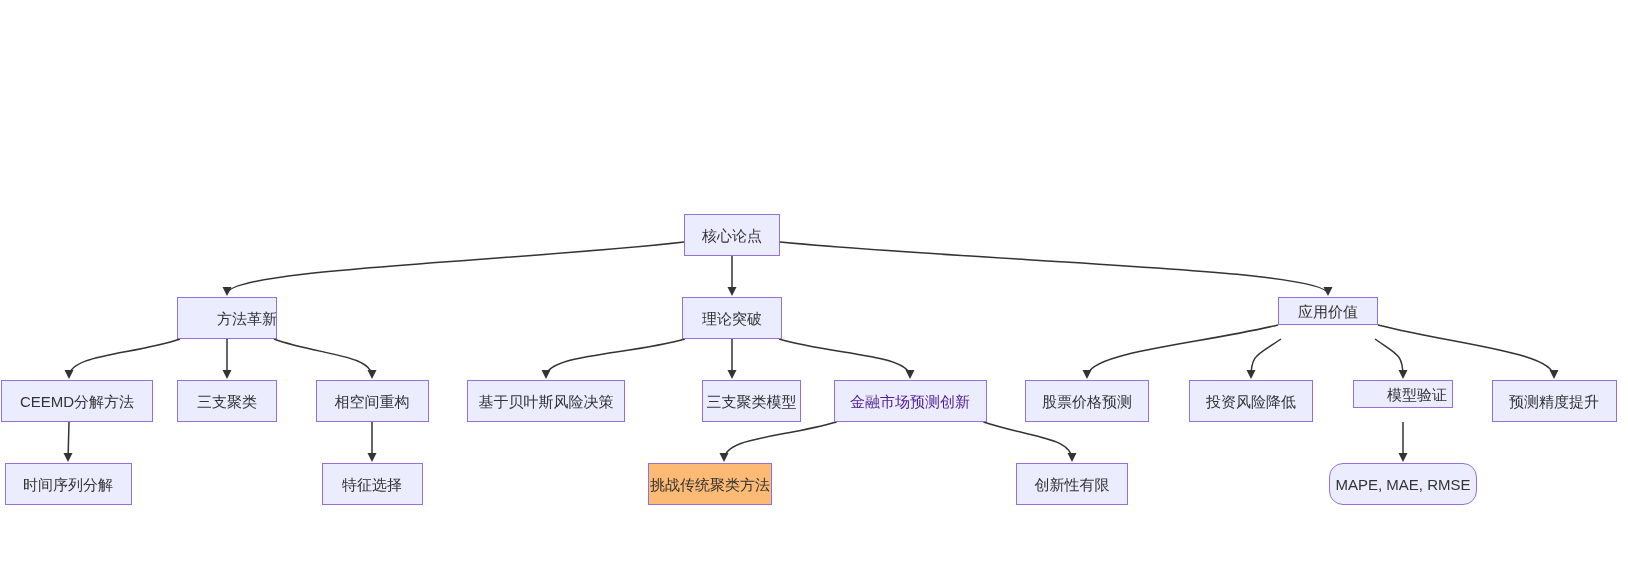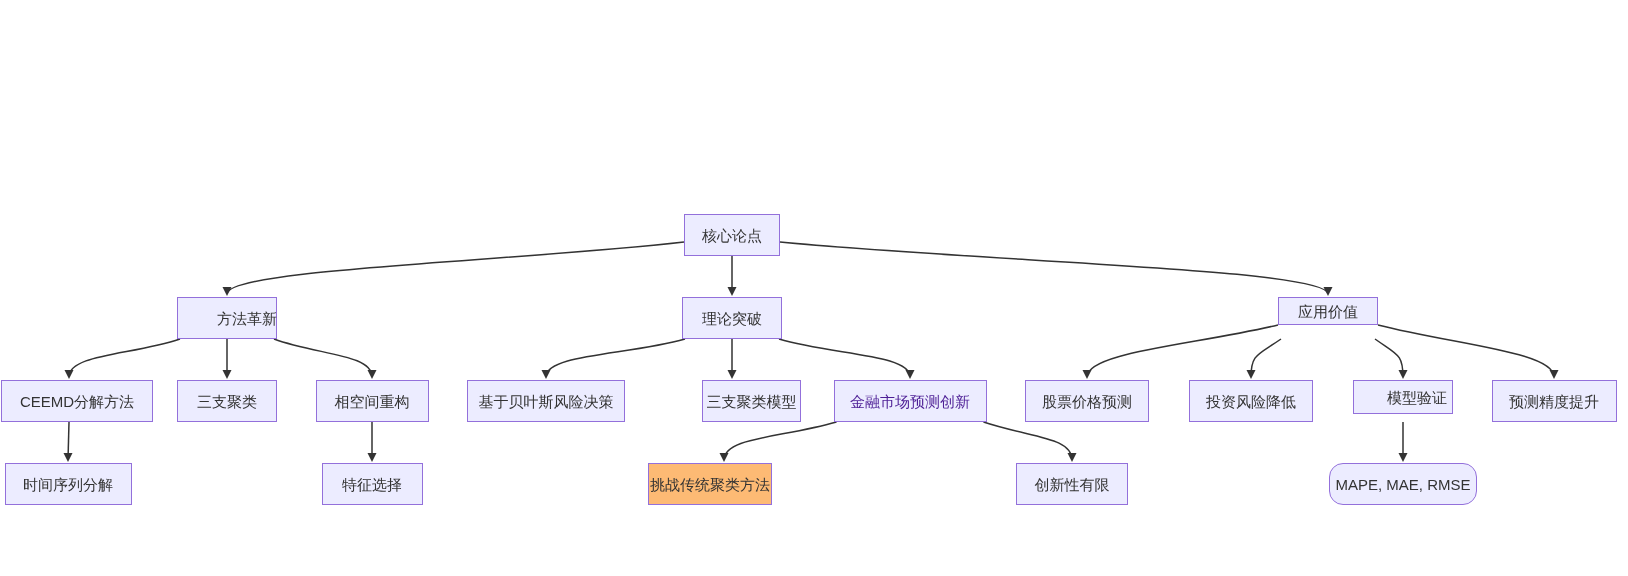--- a/index.html
+++ b/index.html
@@ -94,20 +94,20 @@
     <div class="node" style="left: 682px; top: 297px; width: 100px; height: 42px; background: rgb(236, 236, 255); border-color: rgb(147, 112, 219); color: rgb(51, 51, 51);">理论突破</div>
     <div class="node" style="left: 1278px; top: 297px; width: 100px; height: 28px; background: rgb(236, 236, 255); border-color: rgb(147, 112, 219); color: rgb(51, 51, 51);">应用价值</div>
     <div class="node" style="left: 1px; top: 380px; width: 152px; height: 42px; background: rgb(236, 236, 255); border-color: rgb(147, 112, 219); color: rgb(51, 51, 51);">CEEMD分解方法</div>
     <div class="node" style="left: 177px; top: 380px; width: 100px; height: 42px; background: rgb(236, 236, 255); border-color: rgb(147, 112, 219); color: rgb(51, 51, 51);">三支聚类</div>
     <div class="node" style="left: 315.5px; top: 380px; width: 113px; height: 42px; background: rgb(236, 236, 255); border-color: rgb(147, 112, 219); color: rgb(51, 51, 51);">相空间重构</div>
     <div class="node" style="left: 467px; top: 380px; width: 158px; height: 42px; background: rgb(236, 236, 255); border-color: rgb(147, 112, 219); color: rgb(51, 51, 51);">基于贝叶斯风险决策</div>
     <div class="node" style="left: 679px; top: 380px; width: 99px; height: 42px; background: rgb(236, 236, 255); border-color: rgb(147, 112, 219); color: rgb(51, 51, 51); margin-left: 23px;">三支聚类模型</div>
     <div class="node" style="left: 833.5px; top: 380px; width: 153px; height: 42px; background: rgb(236, 236, 255); border-color: rgb(147, 112, 219); color: #4c1d95;">金融市场预测创新</div>
     <div class="node" style="left: 1025px; top: 380px; width: 124px; height: 42px; background: rgb(236, 236, 255); border-color: rgb(147, 112, 219); color: rgb(51, 51, 51);">股票价格预测</div>
     <div class="node" style="left: 1189px; top: 380px; width: 124px; height: 42px; background: rgb(236, 236, 255); border-color: rgb(147, 112, 219); color: rgb(51, 51, 51);">投资风险降低</div>
-    <div class="node" style="left: 1353px; top: 380px; width: 100px; height: 34px; background: rgb(236, 236, 255); border-color: rgb(147, 112, 219); color: rgb(51, 51, 51); padding-left: 28px;">模型验证</div>
+    <div class="node" style="left: 1353px; top: 380px; width: 100px; height: 28px; background: rgb(236, 236, 255); border-color: rgb(147, 112, 219); color: rgb(51, 51, 51); padding-left: 28px;">模型验证</div>
     <div class="node" style="left: 1491.5px; top: 380px; width: 125px; height: 42px; background: rgb(236, 236, 255); border-color: rgb(147, 112, 219); color: rgb(51, 51, 51);">预测精度提升</div>
     <div class="node" style="left: 4.5px; top: 463px; width: 127px; height: 42px; background: rgb(236, 236, 255); border-color: rgb(147, 112, 219); color: rgb(51, 51, 51);">时间序列分解</div>
     <div class="node" style="left: 321.5px; top: 463px; width: 101px; height: 42px; background: rgb(236, 236, 255); border-color: rgb(147, 112, 219); color: rgb(51, 51, 51);">特征选择</div>
     <div class="node" style="left: 648px; top: 463px; width: 124px; height: 42px; background: #fdba74; border-color: rgb(147, 112, 219); color: rgb(51, 51, 51);">挑战传统聚类方法</div>
     <div class="node" style="left: 1016px; top: 463px; width: 112px; height: 42px; background: rgb(236, 236, 255); border-color: rgb(147, 112, 219); color: rgb(51, 51, 51);">创新性有限</div>
     <div class="node" style="left: 1329px; top: 463px; width: 148px; height: 42px; background: rgb(236, 236, 255); border-color: rgb(147, 112, 219); color: rgb(51, 51, 51); border-radius: 14px;">MAPE, MAE, RMSE</div>
   </div>
 
 </body></html>

